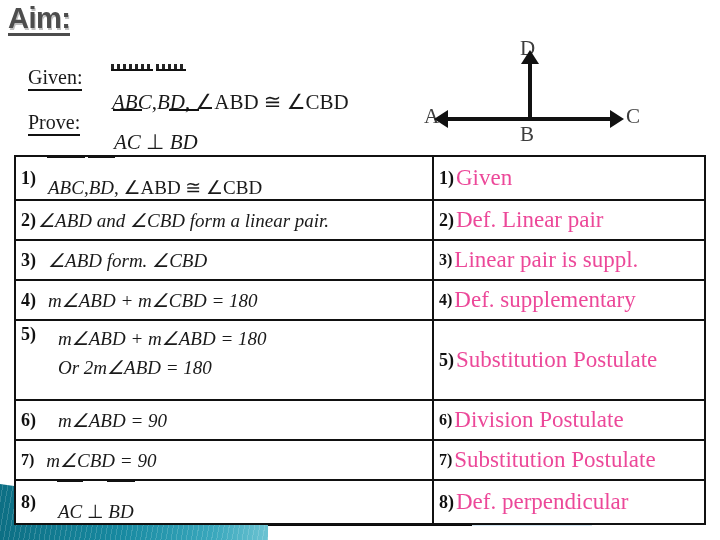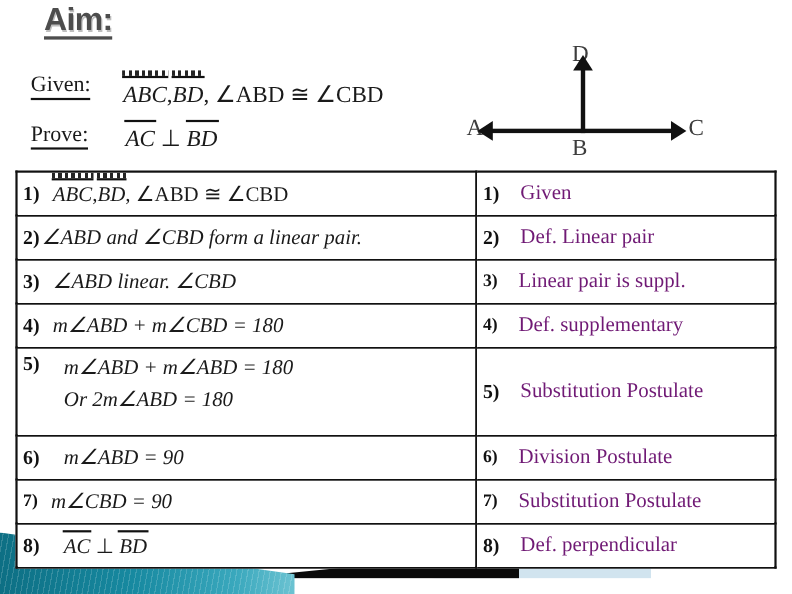--- a/index.html
+++ b/index.html
@@ -64,21 +64,20 @@
     top: 4px;
     font-family: "Liberation Sans", sans-serif;
     font-weight: bold;
     font-size: 29px;
     color: #4d4d4d;
     letter-spacing: -0.5px;
     text-shadow: 1px 2px 0 #bfbfbf;
     border-bottom: 3px solid #4d4d4d;
     padding-bottom: 0px;
     line-height: 1.0;
-    margin-left: 32px;
   }
   .aim-question {
     position: absolute;
     left: 88px;
     top: 8px;
     font-size: 21px;
     color: #1a1a1a;
     white-space: nowrap;
   }
 
@@ -99,21 +98,21 @@
     font-family: "Liberation Serif", serif;
     font-style: italic;
     font-size: 21px;
     color: #1a1a1a;
     white-space: nowrap;
   }
   .mathrow.given-math { left: 112px; top: 70px; }
   .mathrow.prove-math { left: 114px; top: 110px; }
 
   
-  .ovl { position: relative; display: inline-block; padding-top: 4px; }
+  .ovl { position: relative; display: inline-block; padding-top: 20px; }
   .ovl::before {
     content: "";
     position: absolute;
     left: -1px; right: -1px;
     top: -1px;
     height: 2px;
     background: #111;
   }
   .ovl.wig::after {
     content: "";
@@ -227,23 +226,23 @@
     font-size: 19px;
     color: #1a1a1a;
     padding-left: 12px;
     vertical-align: middle;
   }
   .st-body.tight { padding-left: 2px; }
 
   .rs-body {
     display: inline-block;
     font-style: normal;
-    font-size: 19px;
-    color: #701a75;
-    padding-left: 19px;
+    font-size: 23px;
+    color: #ec4899;
+    padding-left: 2px;
     vertical-align: middle;
   }
 
   .stack {
     display: inline-block;
     padding-left: 22px;
     vertical-align: middle;
     font-style: italic;
     font-size: 19px;
     color: #1a1a1a;
@@ -330,21 +329,21 @@
             <span class="num">2)</span>
             <span class="rs-body">Def. Linear pair</span>
           </div>
         </td>
       </tr>
 
       <tr>
         <td class="cell">
           <div class="cellflex">
             <span class="num">3)</span>
-            <span class="st-body">∠ABD linear. ∠CBD</span>
+            <span class="st-body">∠ABD form. ∠CBD</span>
           </div>
         </td>
         <td class="cell">
           <div class="cellflex">
             <span class="num num-sm">3)</span>
             <span class="rs-body">Linear pair is suppl.</span>
           </div>
         </td>
       </tr>
 

